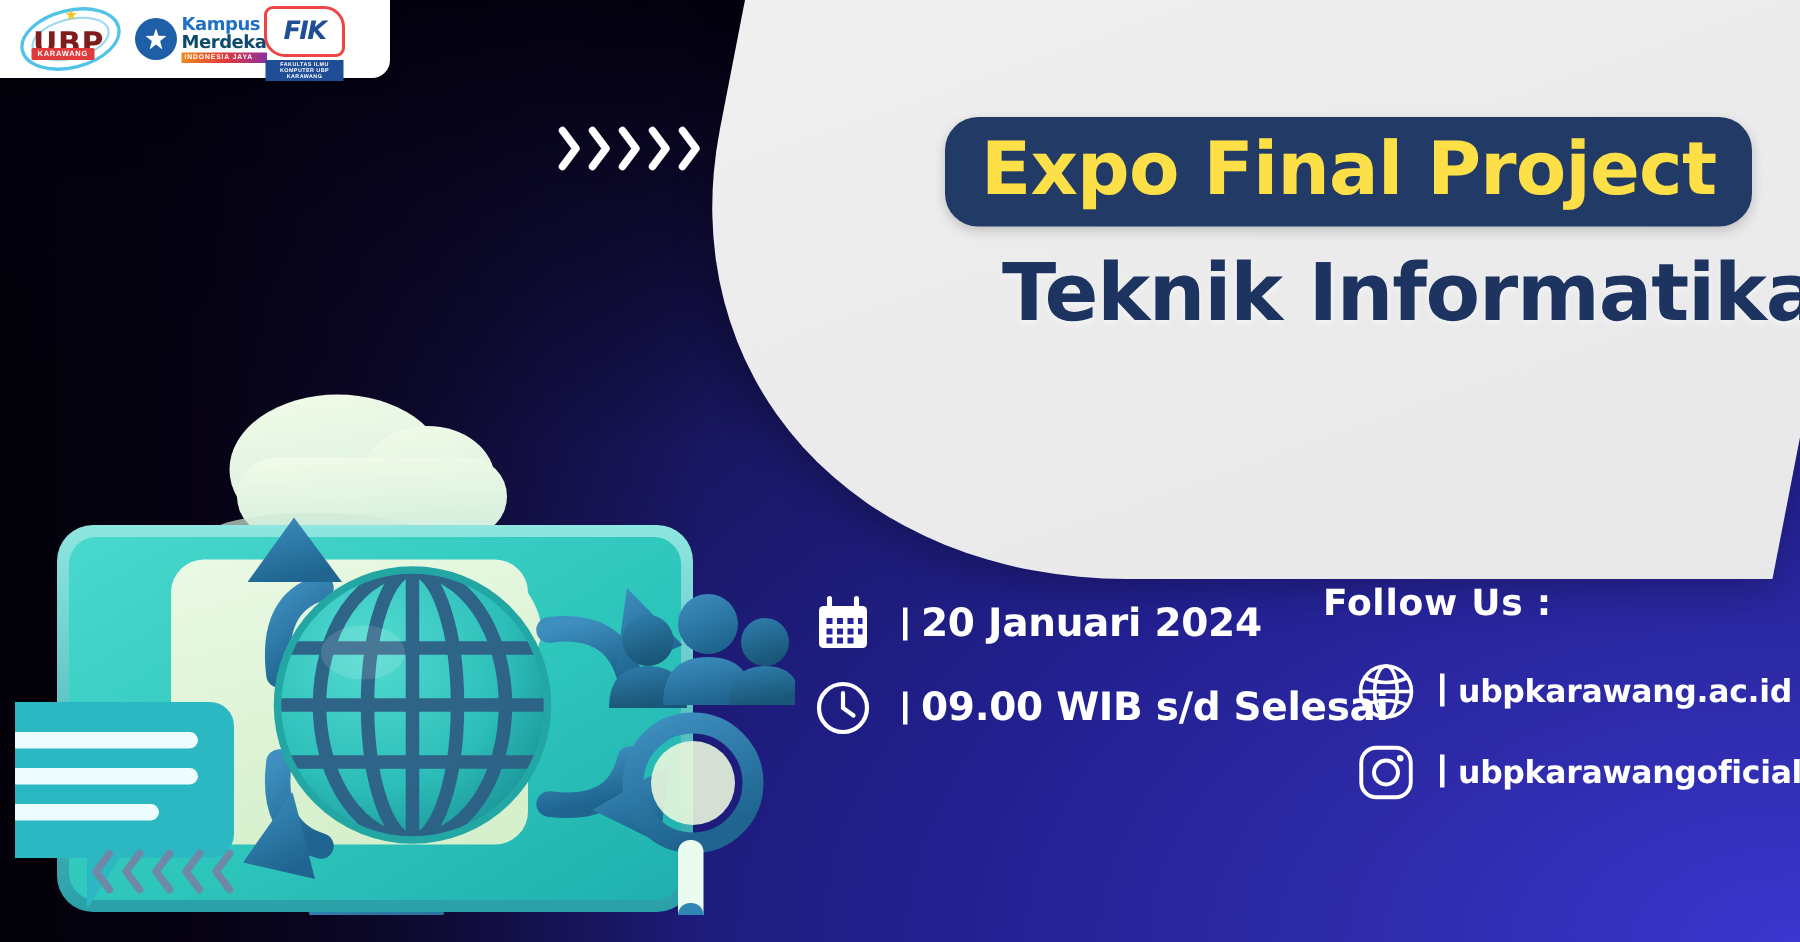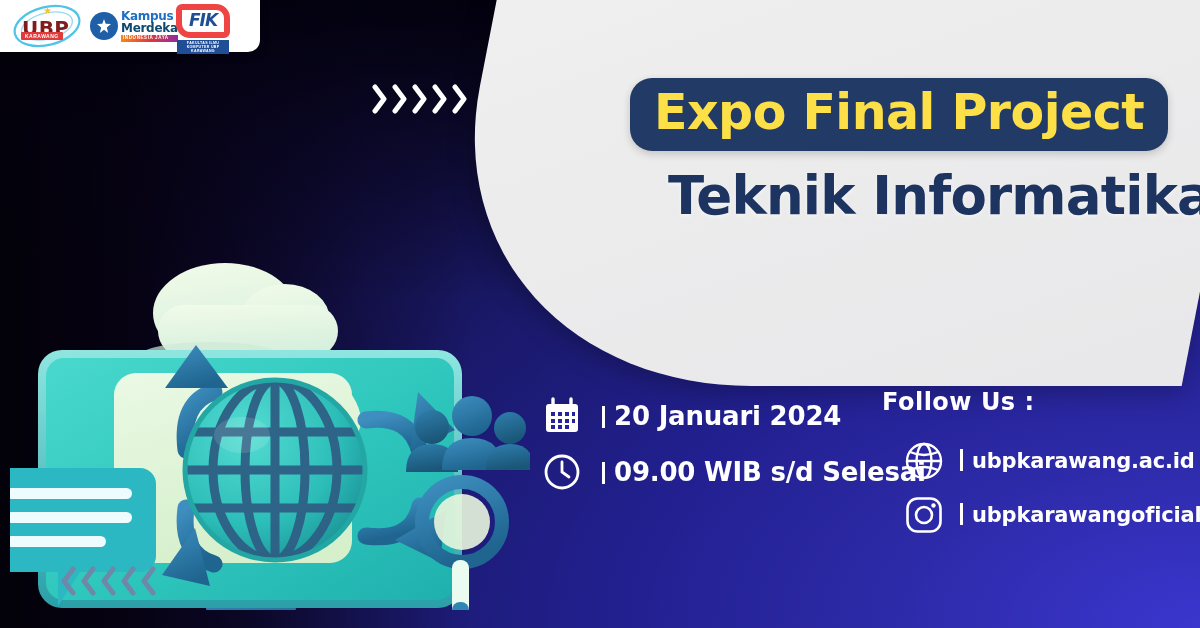--- a/index.html
+++ b/index.html
@@ -65,22 +65,22 @@
   .km-badge { width:28px; height:28px; border-radius:50%; background:#1f5fa8; position:relative; flex:0 0 auto;
               display:flex;align-items:center;justify-content:center;}
   .km-badge::after{content:"";width:14px;height:14px;background:#fff;
     clip-path:polygon(50% 0%,62% 34%,100% 36%,70% 60%,80% 100%,50% 76%,20% 100%,30% 60%,0% 36%,38% 34%);}
   .km-text { line-height:1.0; }
   .km-l1 { font-size:12px; font-weight:bold; color:#1f6fc4; font-family:"DejaVu Sans", sans-serif; letter-spacing:-0.3px;}
   .km-l2 { font-size:12px; font-weight:bold; color:#0c4a6e; font-family:"DejaVu Sans", sans-serif; letter-spacing:-0.3px;}
   .km-l3 { font-size:4.5px; font-weight:bold; color:#fff; background:linear-gradient(90deg,#f08a1d,#e03a3a,#8d2fa0); padding:1px 2px; letter-spacing:0.6px; margin-top:1px;}
   .fik-shield {
     position:absolute; left:2px; top:1px; width:54px; height:34px;
-    background:#ffffff; border:6px solid #ef4444; border-radius:6px 14px 6px 14px;
-    display:flex; align-items:flex-start; justify-content:center;
+    background:#ffffff; border:2px solid #ef4444; border-radius:6px 14px 6px 14px;
+    display:flex; align-items:center; justify-content:center;
   }
   .fik-txt { font-size:17px; font-weight:bold; color:#1f4e96; font-style:italic; font-family:"DejaVu Sans", sans-serif; letter-spacing:-1px;}
   .fik-sub { position:absolute; left:3px; top:37px; width:52px; font-size:3.6px; font-weight:bold; color:#fff; background:#1f4e96; text-align:center; padding:1px 0; letter-spacing:0.3px;}
 
   
   .chev-right { position:absolute; left:372px; top:84px; display:flex; gap:4px; z-index:20;}
   .chev-left  { position:absolute; left:60px; top:566px; display:flex; gap:4px; z-index:20;}
   .chev { width:16px; height:30px; }
   .chev svg { display:block; }
 

